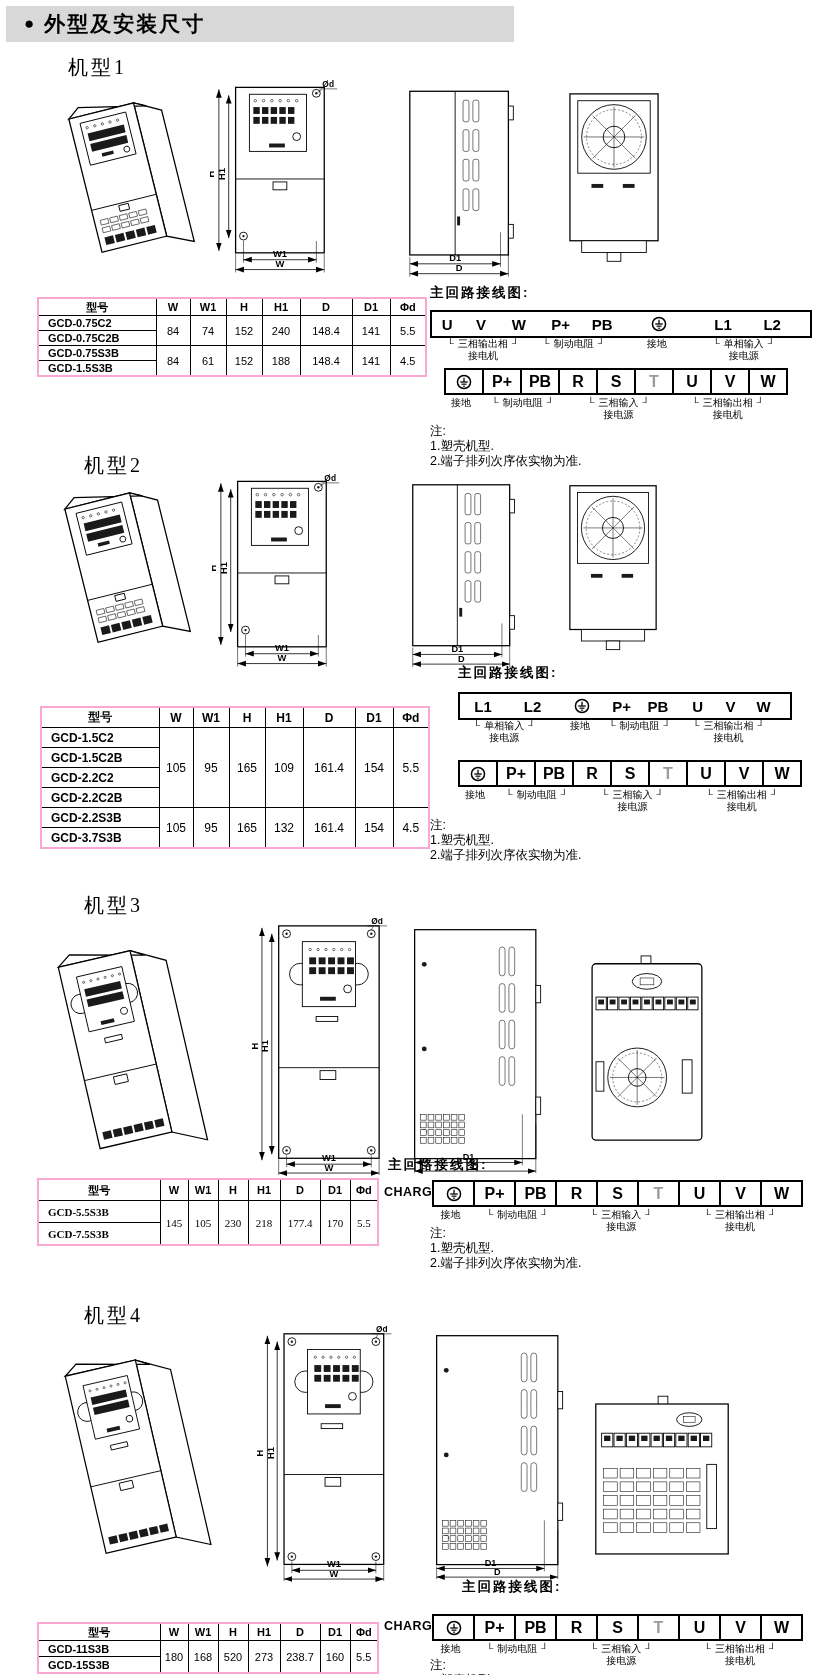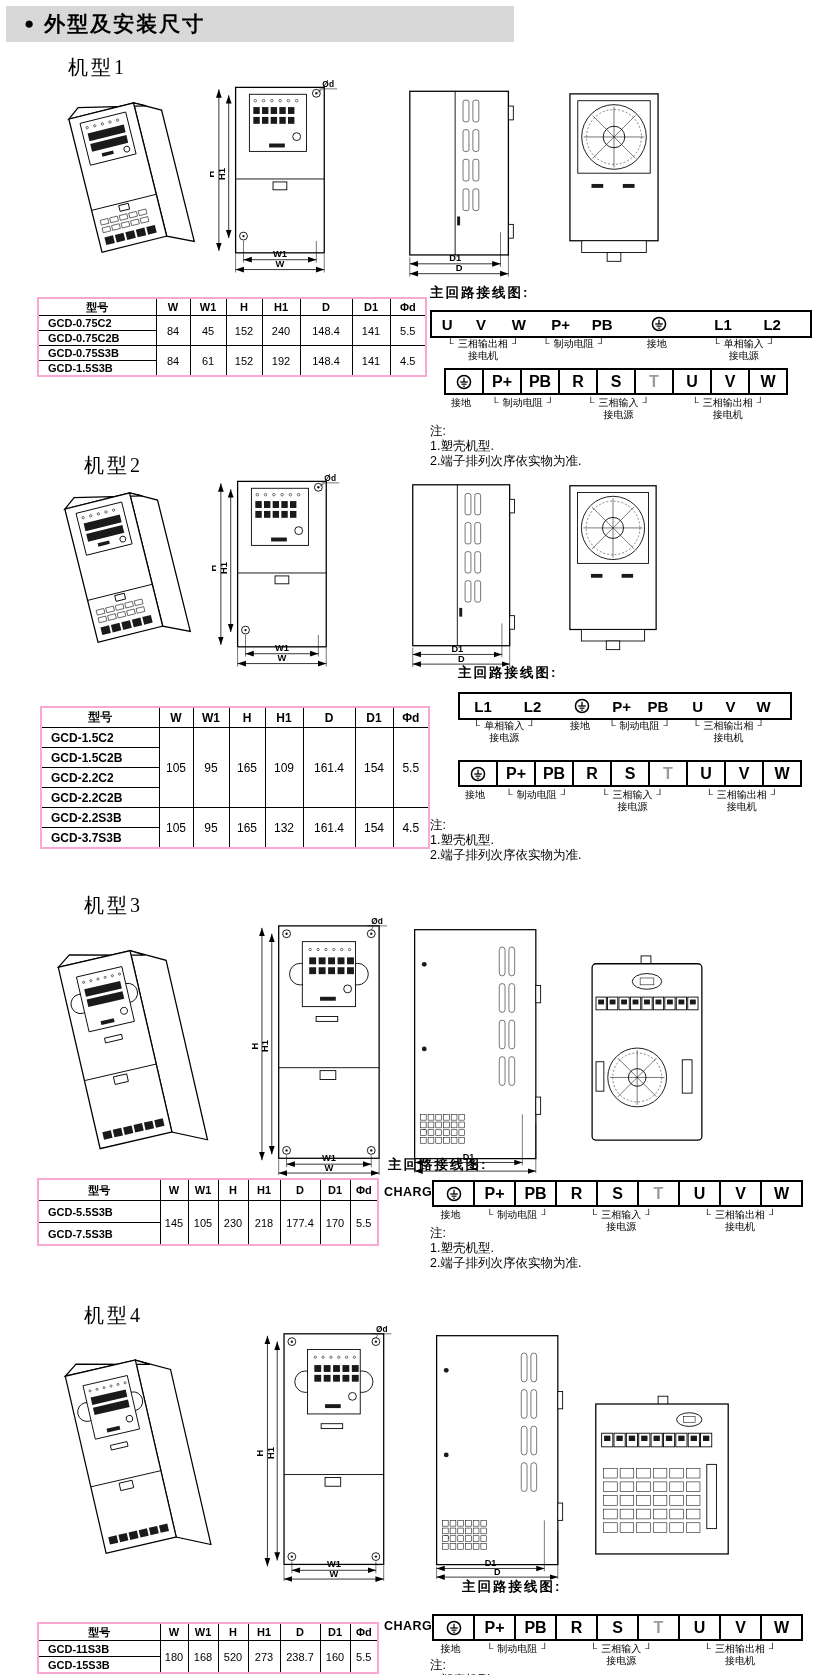--- a/index.html
+++ b/index.html
@@ -23,21 +23,21 @@
   .dim{stroke:#000;stroke-width:0.8px;fill:none;}
   svg text{font-family:"Liberation Sans",sans-serif;font-weight:bold;font-size:9.5px;fill:#000;}
   svg text.sm{font-size:8.5px;}
   
   table.dimtable{position:absolute;border-collapse:collapse;table-layout:fixed;background:#fff;}
   table.dimtable th,table.dimtable td{border:1px solid #000;text-align:center;padding:0 2px;overflow:hidden;white-space:nowrap;}
   table.dimtable{border:2px solid #f9a8d4;}
   table.dimtable td.model{text-align:left;padding-left:9px;font-weight:bold;}
   table.t1{font-size:11px;}  .t1 th{height:16px;} .t1 td{height:14px;}
   table.t2{font-size:12px;}  .t2 th{height:19px;} .t2 td{height:19px;}
-  table.t3{font-size:11px;}  .t3 th{height:20px;} .t3 td{height:21px;}
+  table.t3{font-size:11px;}  .t3 th{height:20px;} .t3 td{height:21px;font-family:Liberation Serif, serif;}
   table.t4{font-size:11px;}  .t4 th{height:16px;} .t4 td{height:15px;}
   
   .wtitle{position:absolute;font-size:13.5px;font-weight:bold;letter-spacing:2px;}
   .wiring{position:absolute;}
   .stripA{position:absolute;height:24px;border:2px solid #000;background:#fff;}
   .stripA .t{position:absolute;top:50%;transform:translate(-50%,-50%);font-weight:bold;font-size:15px;white-space:nowrap;}
   .stripB{position:absolute;display:flex;}
   .stripB .c{box-sizing:border-box;width:40px;height:27px;border:2px solid #000;margin-left:-2px;background:#fff;
              display:flex;align-items:center;justify-content:center;font-weight:bold;font-size:16px;}
   .stripB .c:first-child{margin-left:0;}
@@ -447,36 +447,36 @@
           <th>W1</th>
           <th>H</th>
           <th>H1</th>
           <th>D</th>
           <th>D1</th>
           <th>Φd</th>
     </tr>
     <tr>
       <td class="model">GCD-0.75C2</td>
       <td rowspan="2">84</td>
-          <td rowspan="2">45</td>
+          <td rowspan="2">74</td>
           <td rowspan="2">152</td>
           <td rowspan="2">240</td>
           <td rowspan="2">148.4</td>
           <td rowspan="2">141</td>
           <td rowspan="2">5.5</td>
     </tr>
     <tr>
           <td class="model">GCD-0.75C2B</td>
         </tr>
     <tr>
       <td class="model">GCD-0.75S3B</td>
       <td rowspan="2">84</td>
           <td rowspan="2">61</td>
           <td rowspan="2">152</td>
-          <td rowspan="2">192</td>
+          <td rowspan="2">188</td>
           <td rowspan="2">148.4</td>
           <td rowspan="2">141</td>
           <td rowspan="2">4.5</td>
     </tr>
     <tr>
           <td class="model">GCD-1.5S3B</td>
         </tr>
   </tbody>
     </table>
 

